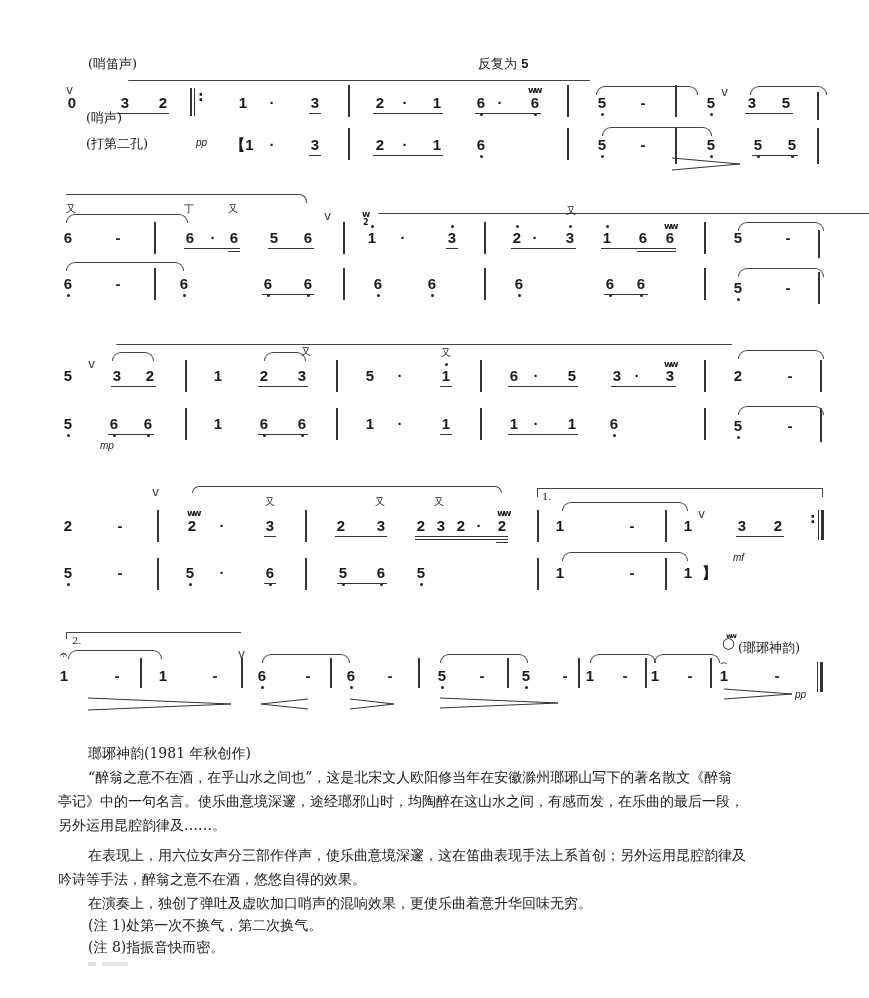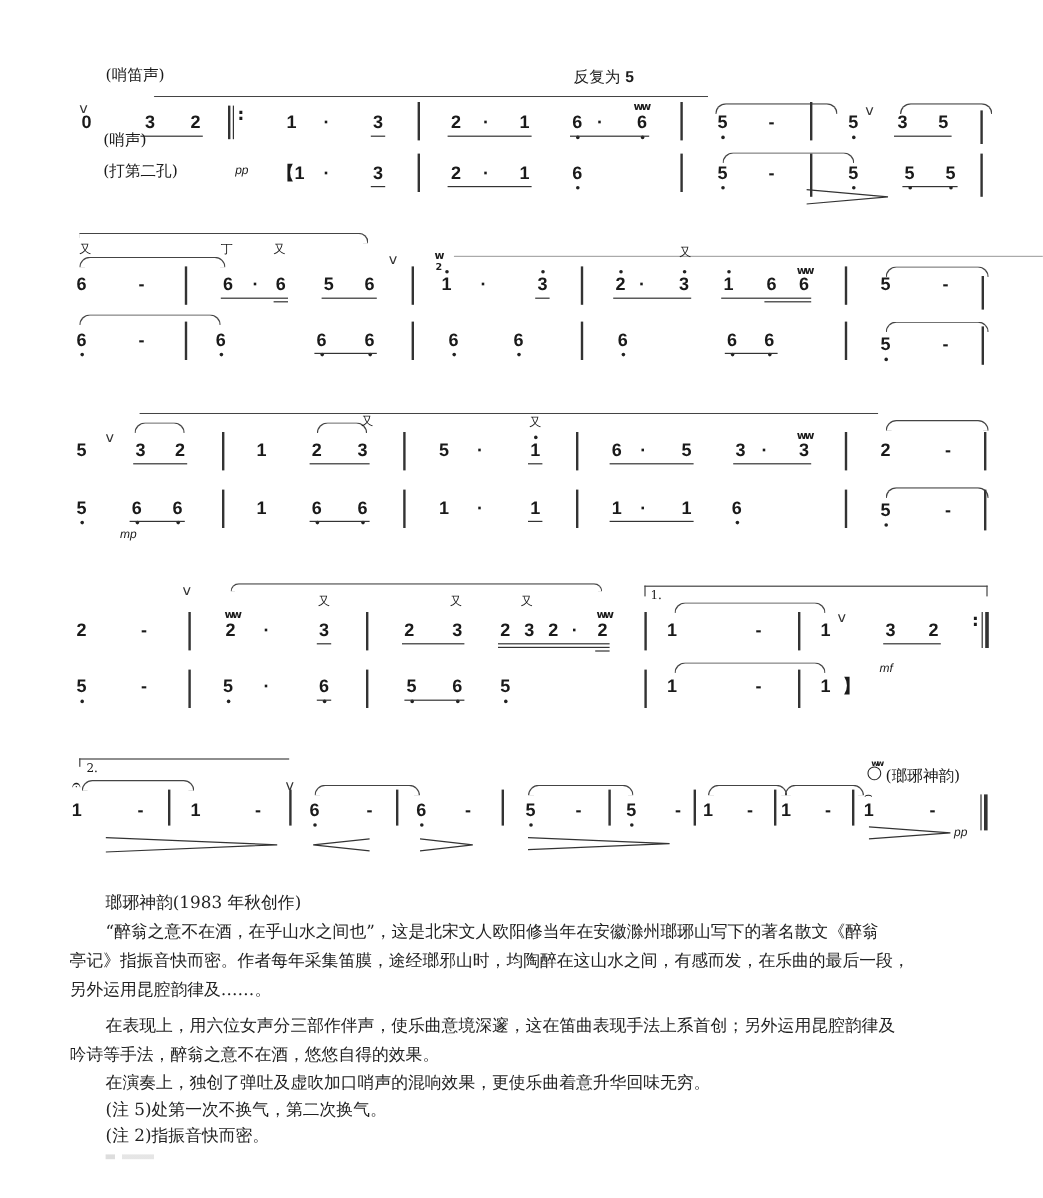--- a/index.html
+++ b/index.html
@@ -349,24 +349,24 @@
     <svg class="hair" style="left:440px;top:696px;" width="120" height="14">
         <path d="M0 2 L118 7 L0 12" fill="none" stroke="#333" stroke-width="1"></path>
       </svg>
     <svg class="hair" style="left:724px;top:688px;" width="70" height="12">
         <path d="M0 1 L68 6 L0 11" fill="none" stroke="#333" stroke-width="1"></path>
       </svg>
     <span class="dyn" style="left:795px;top:689px;">pp</span>
   </div>
 
   <div>
-    <div class="para" style="left:88px;top:742px;">瑯琊神韵(1983 年秋创作)</div>
+    <div class="para" style="left:88px;top:742px;">瑯琊神韵(1981 年秋创作)</div>
     <div class="para" style="left:88px;top:766px;">“醉翁之意不在酒，在乎山水之间也”，这是北宋文人欧阳修当年在安徽滁州瑯琊山写下的著名散文《醉翁</div>
-    <div class="para" style="left:58px;top:790px;">亭记》指振音快而密。作者每年采集笛膜，途经瑯邪山时，均陶醉在这山水之间，有感而发，在乐曲的最后一段，</div>
+    <div class="para" style="left:58px;top:790px;">亭记》中的一句名言。使乐曲意境深邃，途经瑯邪山时，均陶醉在这山水之间，有感而发，在乐曲的最后一段，</div>
     <div class="para" style="left:58px;top:814px;">另外运用昆腔韵律及……。</div>
     <div class="para" style="left:88px;top:844px;">在表现上，用六位女声分三部作伴声，使乐曲意境深邃，这在笛曲表现手法上系首创；另外运用昆腔韵律及</div>
     <div class="para" style="left:58px;top:868px;">吟诗等手法，醉翁之意不在酒，悠悠自得的效果。</div>
     <div class="para" style="left:88px;top:892px;">在演奏上，独创了弹吐及虚吹加口哨声的混响效果，更使乐曲着意升华回味无穷。</div>
-    <div class="para" style="left:88px;top:914px;">(注 5)处第一次不换气，第二次换气。</div>
-    <div class="para" style="left:88px;top:936px;">(注 2)指振音快而密。</div>
+    <div class="para" style="left:88px;top:914px;">(注 1)处第一次不换气，第二次换气。</div>
+    <div class="para" style="left:88px;top:936px;">(注 8)指振音快而密。</div>
     <div class="abs" style="left:88px;top:962px;width:120px;height:4px;background:linear-gradient(90deg,#bbb 0 8px,transparent 8px 14px,#ccc 14px 40px,transparent 40px);opacity:.5;"></div>
   </div>
 </div>
 
 </body></html>

